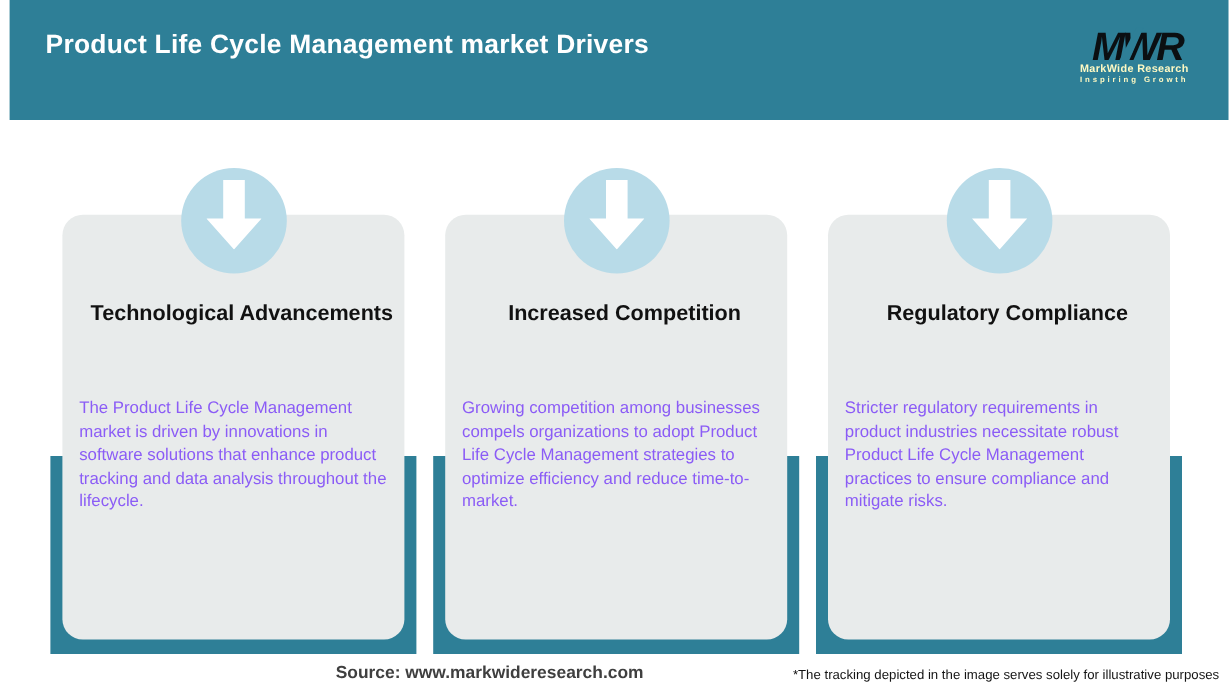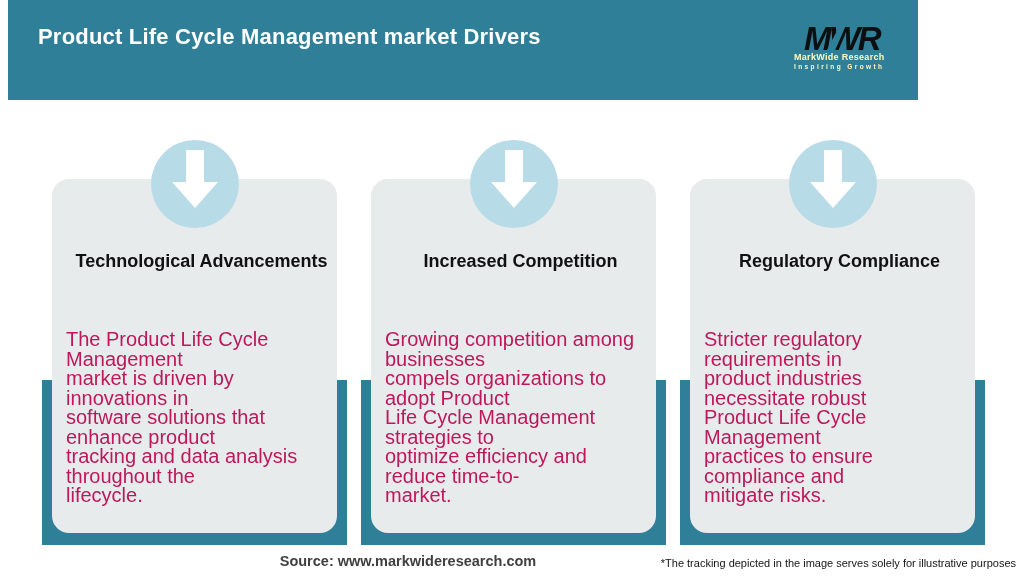--- a/index.html
+++ b/index.html
@@ -16,21 +16,21 @@
     width: 1024px;
     height: 576px;
     background: #ffffff;
     overflow: hidden;
   }
 
   
   .header {
     position: absolute;
     left: 8px; top: 0;
-    width: 910px; height: 100px;
+    width: 1016px; height: 100px;
     background: var(--teal);
   }
   .page-title {
     position: absolute;
     left: 30px; top: 24px;
     font-size: 22px;
     font-weight: bold;
     color: #ffffff;
     letter-spacing: 0.2px;
   }
@@ -99,23 +99,23 @@
     top: 72px; left: 14px; right: 0;
     text-align: center;
     font-size: 18px;
     font-weight: bold;
     color: #111111;
   }
   .card-desc {
     position: absolute;
     top: 151px; left: 14px;
     width: 260px;
-    font-size: 20px;
+    font-size: 14px;
     line-height: 19.5px;
-    color: #be185d;
+    color: #8b5cf6;
     white-space: pre-line;
   }
 
   
   .source {
     position: absolute;
     left: 0; top: 553px;
     width: 816px;
     text-align: center;
     font-size: 14.5px;

